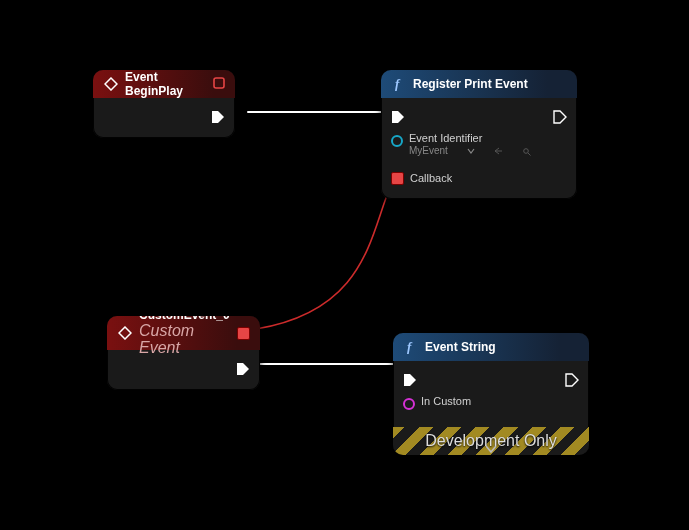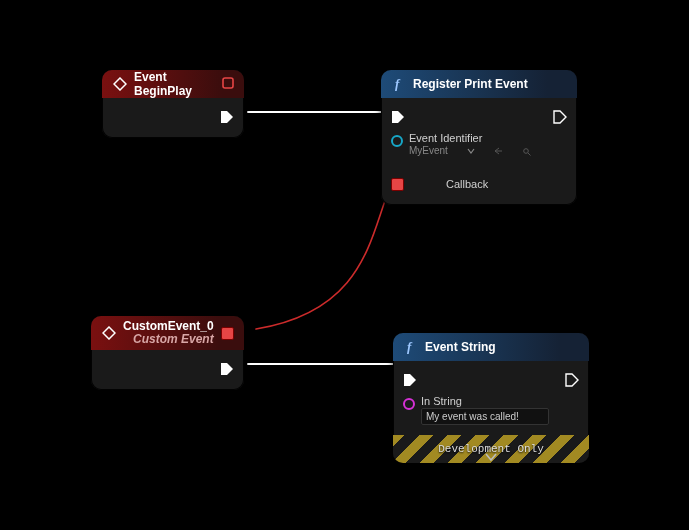--- a/index.html
+++ b/index.html
@@ -42,26 +42,25 @@
     font-size: 12px;
     position: relative;
   }
   .hdr-red {
     background: linear-gradient(to right, #7a1010, #3a0d0d 85%);
   }
   .hdr-blue {
     background: linear-gradient(to right, #1e4b78, #152235 85%);
   }
   .hdr-sub {
-    font-size: 12px;
+    font-size: 16px;
     font-style: italic;
     color: #d8a6a6;
-    font-weight: 700;
+    font-weight: 400;
     margin-top: -1px;
-    text-align: right;
   }
   .hdr-stack {
     display: flex;
     flex-direction: column;
     line-height: 1.1;
   }
   .hdr-red2 .node-header { height: 34px; }
   .icon {
     display: inline-flex;
     width: 16px;
@@ -143,24 +142,23 @@
     position: relative;
     background: repeating-linear-gradient(
       -45deg,
       #1a1a1a, #1a1a1a 10px,
       #a28a22 10px, #a28a22 20px
     );
   }
   .hazard .txt {
     background: rgba(26,26,26,0.0);
     padding: 0 6px;
-    font-size: 11px;
+    font-size: 16px;
     color: #ddd;
     text-shadow: 0 1px 2px #000;
-    font-family: Liberation Mono, monospace;
   }
   .chev-down {
     position: absolute;
     bottom: -2px;
     left: 50%;
     transform: translateX(-50%);
   }
   .pin-group-col { display:flex; flex-direction:column; line-height:1.2; }
 </style>
 </head>
@@ -170,21 +168,21 @@
 
   <svg class="wires">
 
     <path d="M 248 112 L 390 112" stroke="#fff" stroke-width="2" fill="none" stroke-linecap="round"></path>
 
     <path d="M 248 364 L 400 364" stroke="#fff" stroke-width="2" fill="none" stroke-linecap="round"></path>
 
     <path d="M 256 329 C 370 310, 370 230, 392 183" stroke="#cc2b2b" stroke-width="1.6" fill="none" stroke-linecap="round"></path>
   </svg>
 
-  <div class="node" style="left:102px; top:70px; width:142px;">
+  <div class="node" style="left:93px; top:70px; width:142px;">
     <div class="node-header hdr-red">
       <span class="icon">
         <svg width="14" height="14" viewBox="0 0 14 14">
           <path d="M7 1 L13 7 L7 13 L1 7 Z" fill="none" stroke="#fff" stroke-width="1.5"></path>
         </svg>
       </span>
       <span>Event BeginPlay</span>
       <span style="margin-left:auto;">
         <svg width="12" height="12" viewBox="0 0 12 12">
           <rect x="1" y="1" width="10" height="10" rx="2" fill="none" stroke="#e64545" stroke-width="1.6"></rect>
@@ -238,28 +236,28 @@
                 <path d="M5 1 L1 4 L5 7 M1 4 H8" fill="none" stroke="#555" stroke-width="1"></path>
               </svg>
             <svg width="9" height="9" viewBox="0 0 9 9">
                 <circle cx="4" cy="4" r="2.3" fill="none" stroke="#555" stroke-width="1"></circle>
                 <path d="M6 6 L8.5 8.5" stroke="#555" stroke-width="1"></path>
               </svg>
           </span>
         </span>
       </div>
 
-      <div class="row left" style="margin-top:12px;gap:36px;">
+      <div class="row left" style="margin-top:6px;">
         <span class="square-pin" style="background:#e64545; border:1px solid #7a0000;"></span>
         <span class="label">Callback</span>
       </div>
     </div>
   </div>
 
-  <div class="node hdr-red2" style="left:91px; top:316px; width:153px;">
+  <div class="node hdr-red2" style="left:107px; top:316px; width:153px;">
     <div class="node-header hdr-red">
       <span class="icon">
         <svg width="14" height="14" viewBox="0 0 14 14">
           <path d="M7 1 L13 7 L7 13 L1 7 Z" fill="none" stroke="#fff" stroke-width="1.5"></path>
         </svg>
       </span>
       <span class="hdr-stack">
         <span>CustomEvent_0</span>
         <span class="hdr-sub">Custom Event</span>
       </span>
@@ -295,22 +293,21 @@
         <span class="exec-pin">
           <svg width="14" height="14" viewBox="0 0 14 14">
             <path d="M1 1 H7 L13 7 L7 13 H1 Z" fill="none" stroke="#fff" stroke-width="1.4"></path>
           </svg>
         </span>
       </div>
 
       <div class="row left" style="align-items:flex-start;">
         <span class="data-pin" style="color:#d531d5; border-color:#d531d5; margin-top:3px;"></span>
         <span class="pin-group-col" style="margin-left:6px;">
-          <span class="label" style="margin-left:0;">In String</span>
-          <span><input class="value-box" style="width: 118px;" value="My event was called!"></span>
+          <span class="label" style="margin-left:0;">In Custom</span>
         </span>
       </div>
     </div>
     <div class="hazard">
       <span class="txt">Development Only</span>
       <span class="chev-down">
         <svg width="14" height="10" viewBox="0 0 14 10">
           <path d="M2 2 L7 8 L12 2" fill="none" stroke="#bbb" stroke-width="1.6"></path>
         </svg>
       </span>

